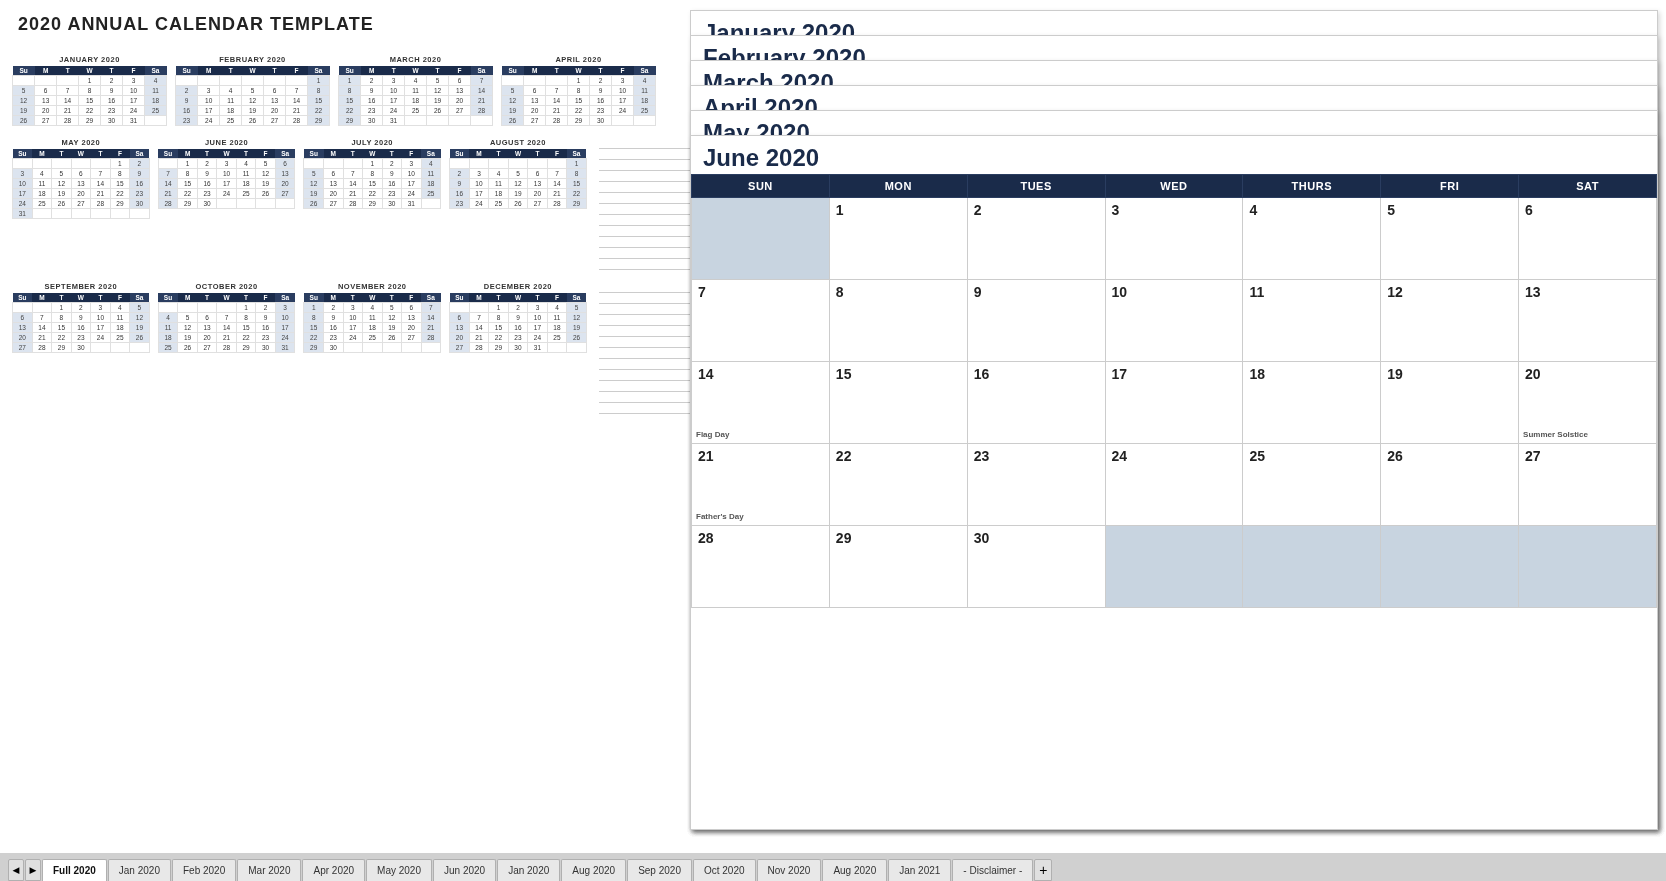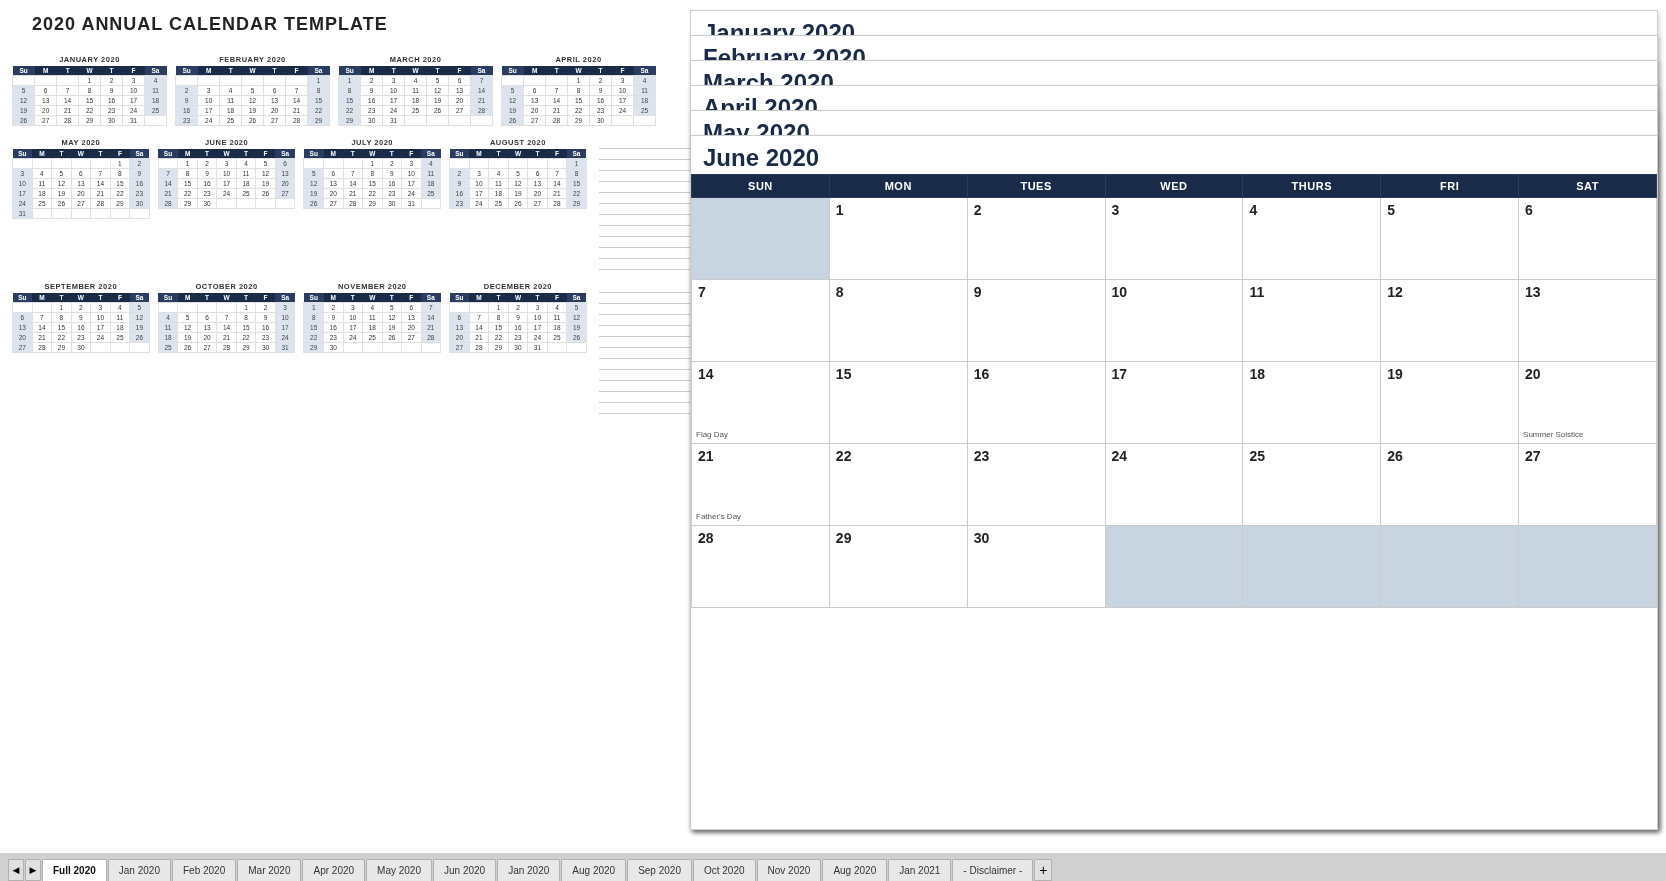--- a/index.html
+++ b/index.html
@@ -10,21 +10,21 @@
       background: #fff;
       position: absolute;
       top: 0; left: 0; right: 0;
       bottom: 28px;
       overflow: hidden;
     }
     
     
     .page-title {
       position: absolute;
-      top: 14px; left: 32px;
+      top: 14px; left: 18px;
       font-size: 18px;
       font-weight: 700;
       color: #222;
       letter-spacing: 1px;
     }
     
     
     .mini-calendars-area {
       position: absolute;
       top: 55px; left: 12px;
@@ -158,21 +158,21 @@
       height: 82px;
       width: calc(100% / 7);
     }
     
     .month-grid td.shaded {
       background: #c8d4e0;
     }
     
     .cell-event {
       font-size: 8px;
-      font-weight: 400;
+      font-weight: 700;
       color: #555;
       margin-top: auto;
       display: block;
       position: absolute;
       bottom: 4px;
       left: 4px;
     }
     
     .month-grid td {
       position: relative;

